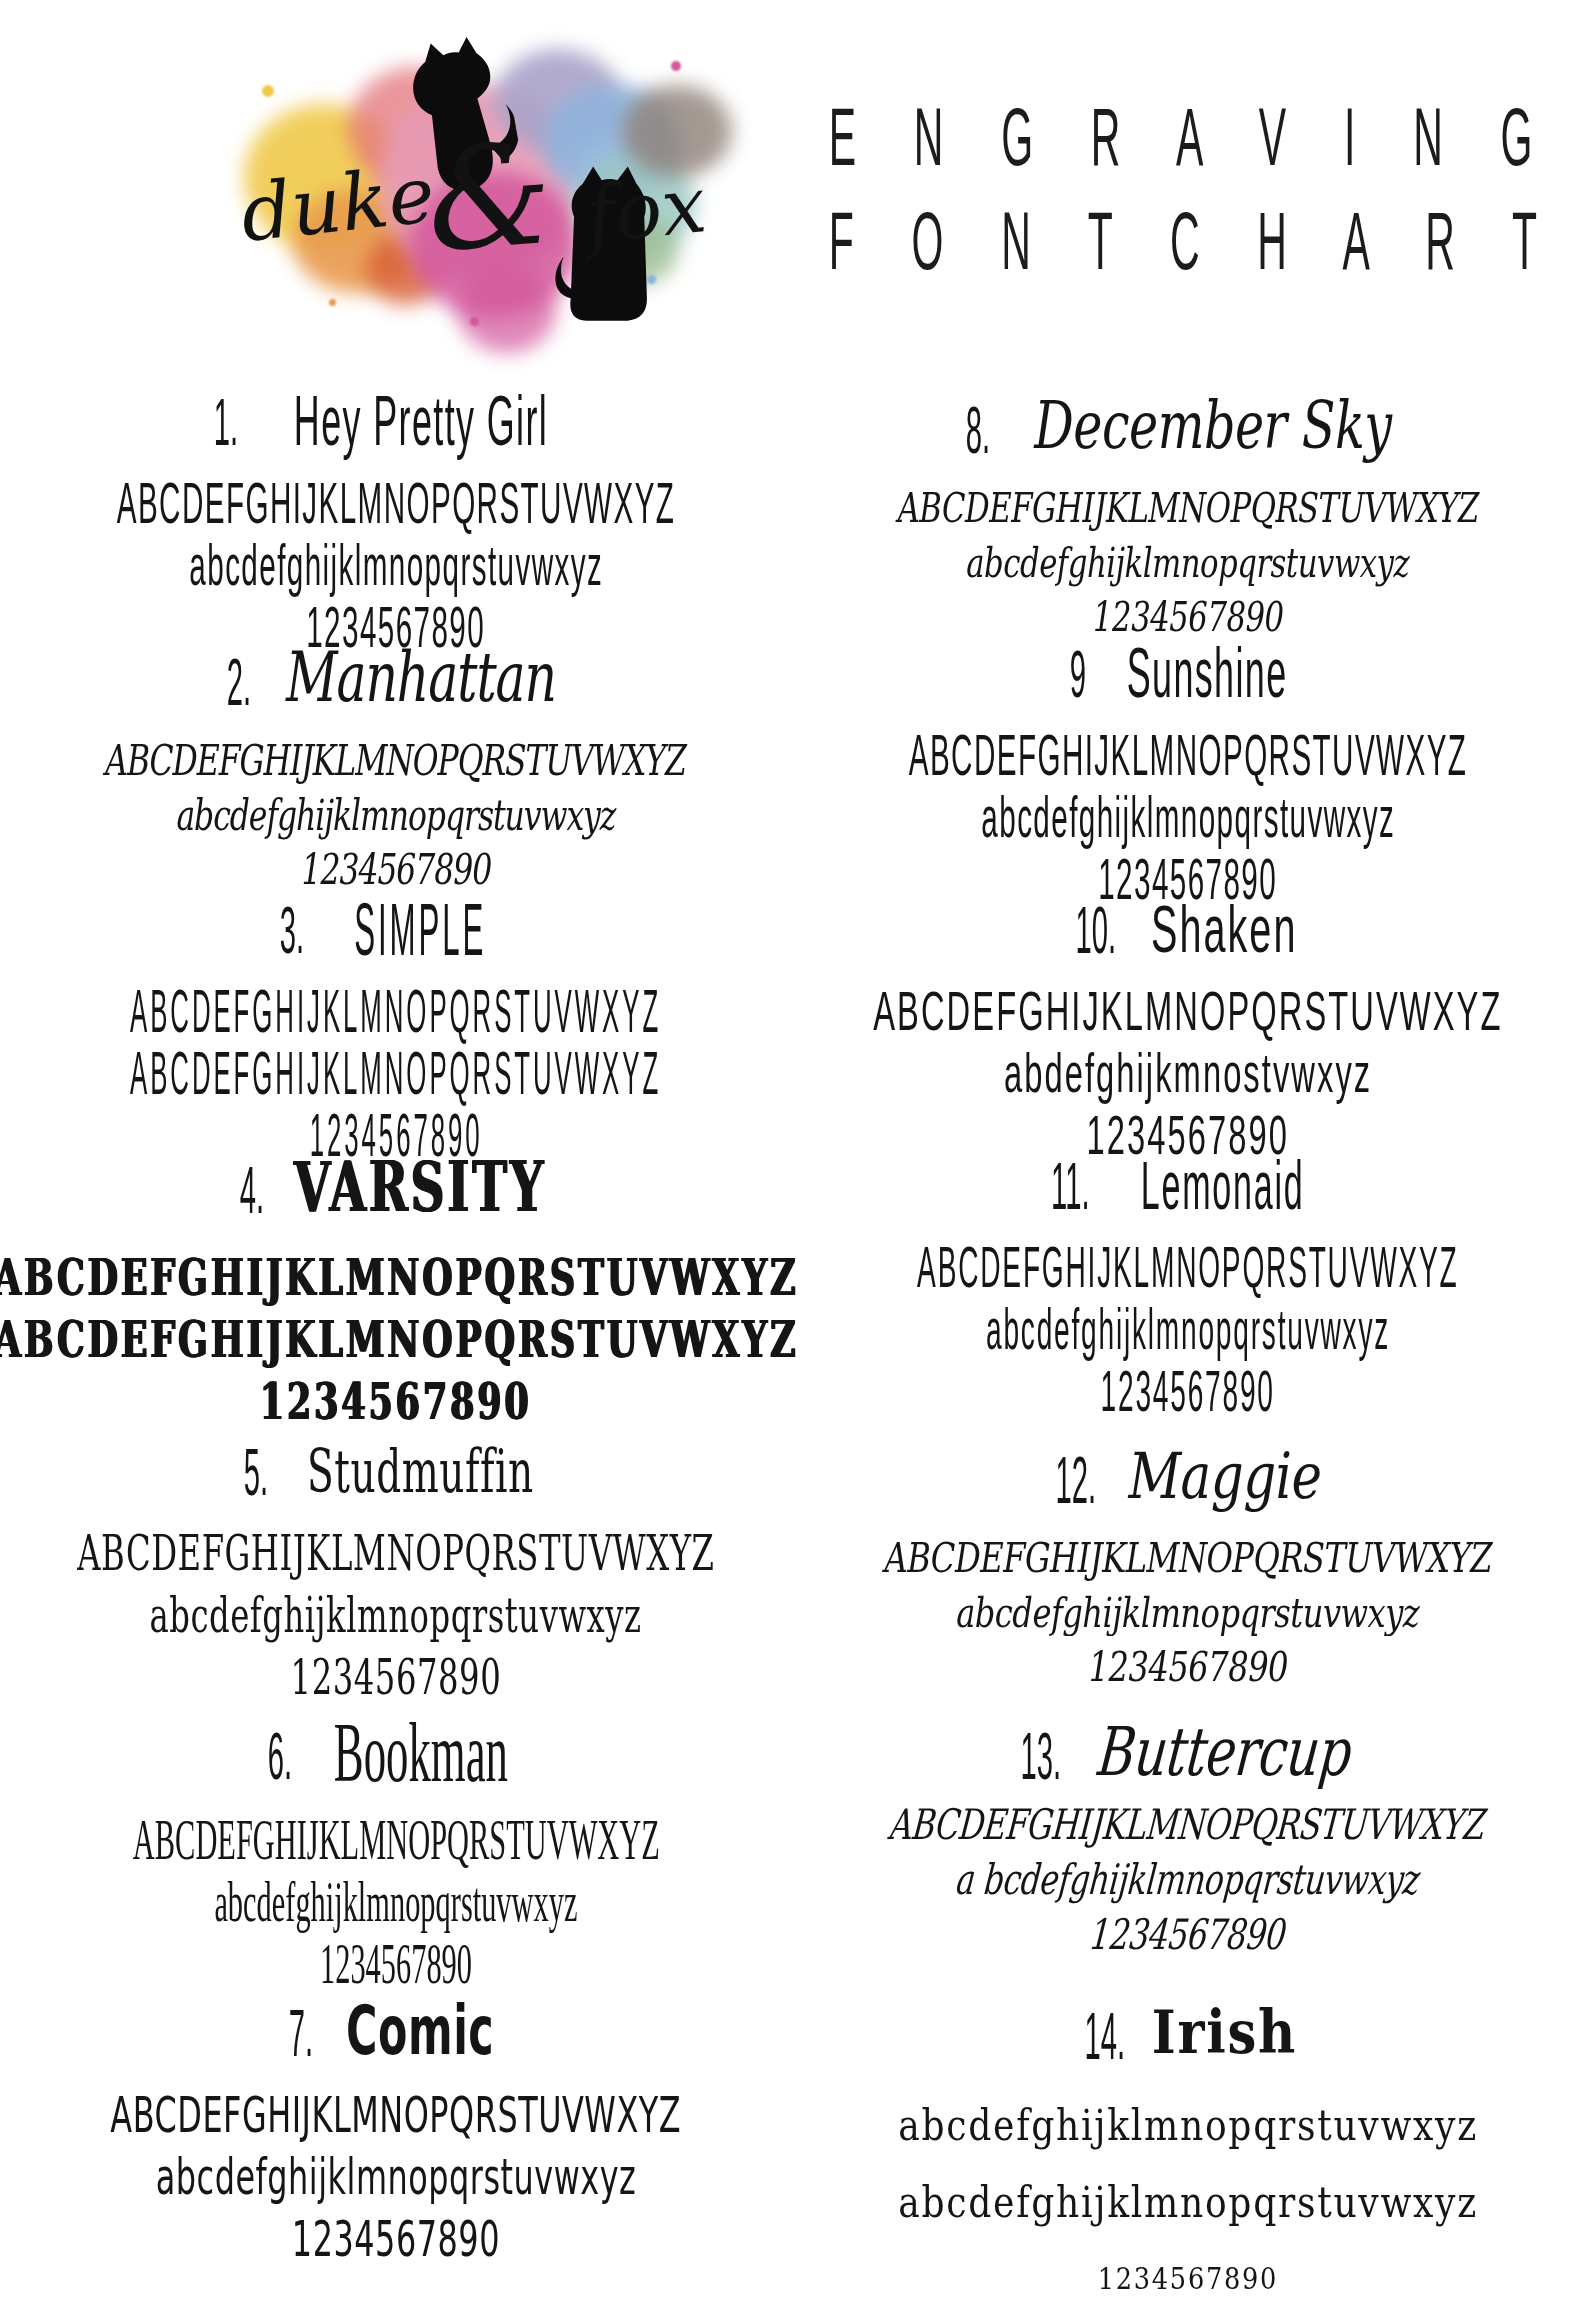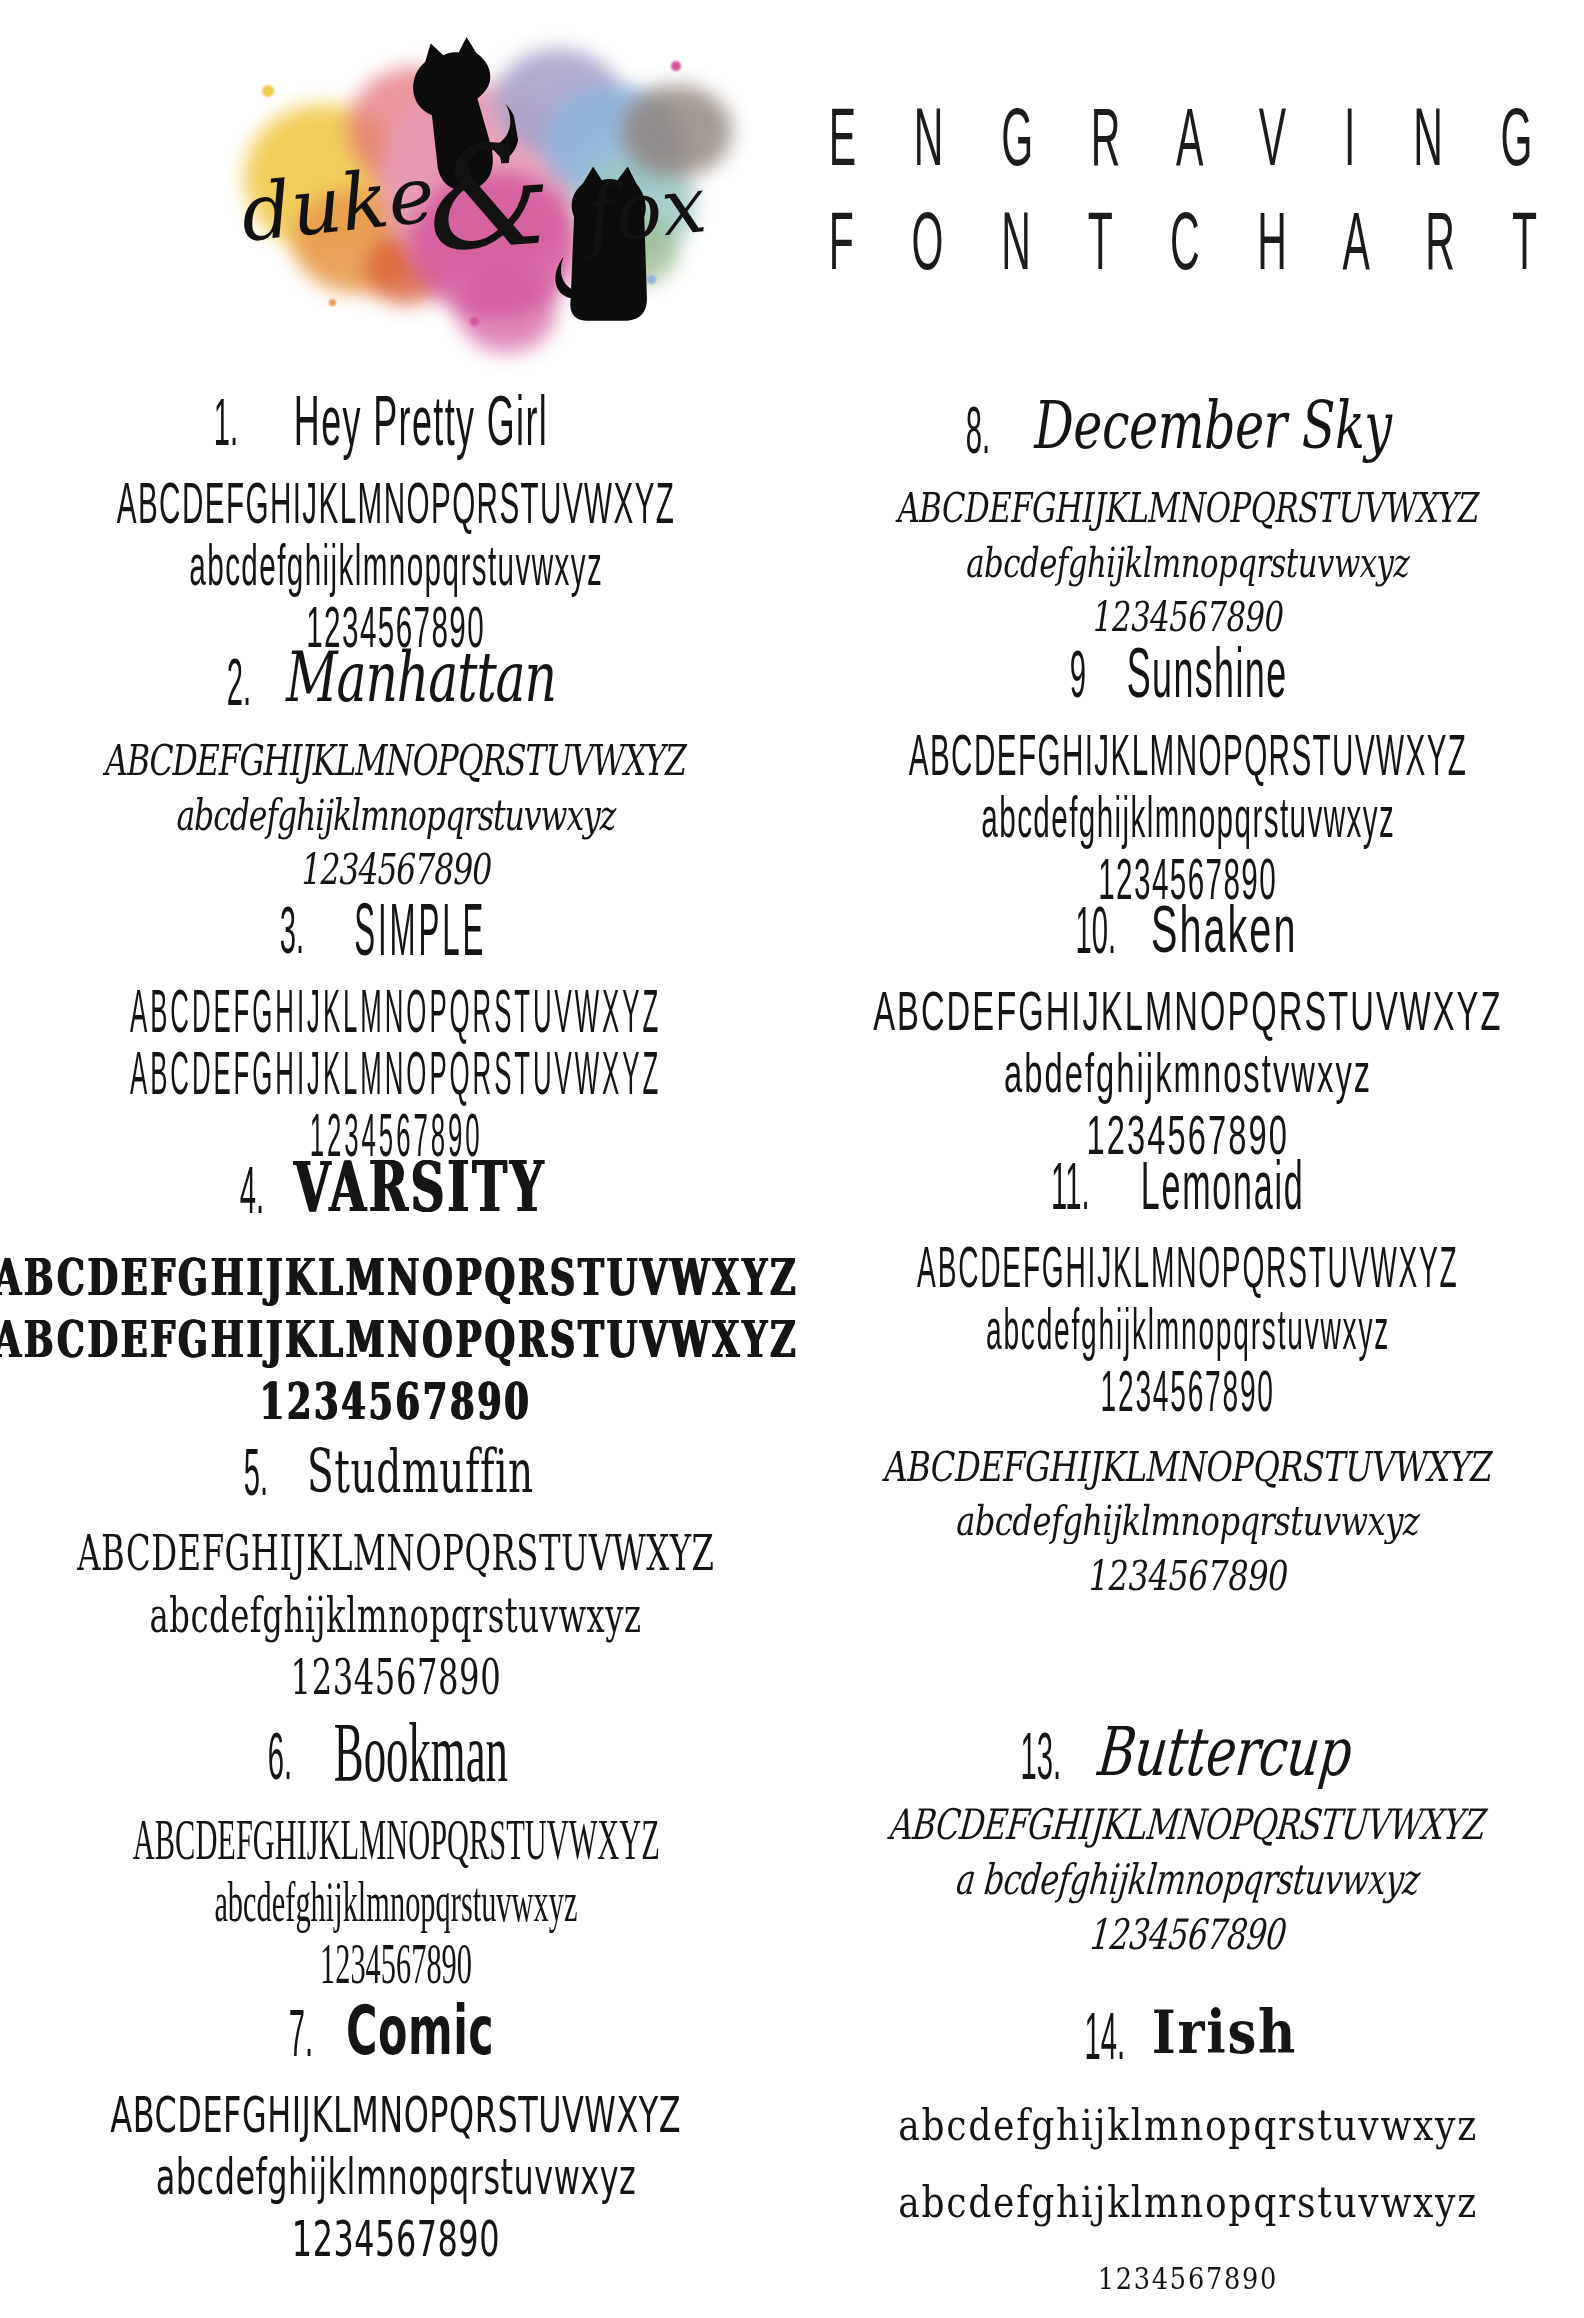--- a/index.html
+++ b/index.html
@@ -256,20 +256,24 @@
       <h2>
           <span class="fnum">11.</span>
           <span class="fname">Lemonaid</span>
         </h2>
       <div class="row r1">ABCDEFGHIJKLMNOPQRSTUVWXYZ</div>
       <div class="row r2">abcdefghijklmnopqrstuvwxyz</div>
       <div class="row r3">1234567890</div>
     </section>
 
     <section class="cell s12">
+      <h2>
+          <span class="fnum">12.</span>
+          <span class="fname">Maggie</span>
+        </h2>
       <div class="row r1">ABCDEFGHIJKLMNOPQRSTUVWXYZ</div>
       <div class="row r2">abcdefghijklmnopqrstuvwxyz</div>
       <div class="row r3">1234567890</div>
     </section>
 
     <section class="cell s13">
       <h2>
           <span class="fnum">13.</span>
           <span class="fname">Buttercup</span>
         </h2>

